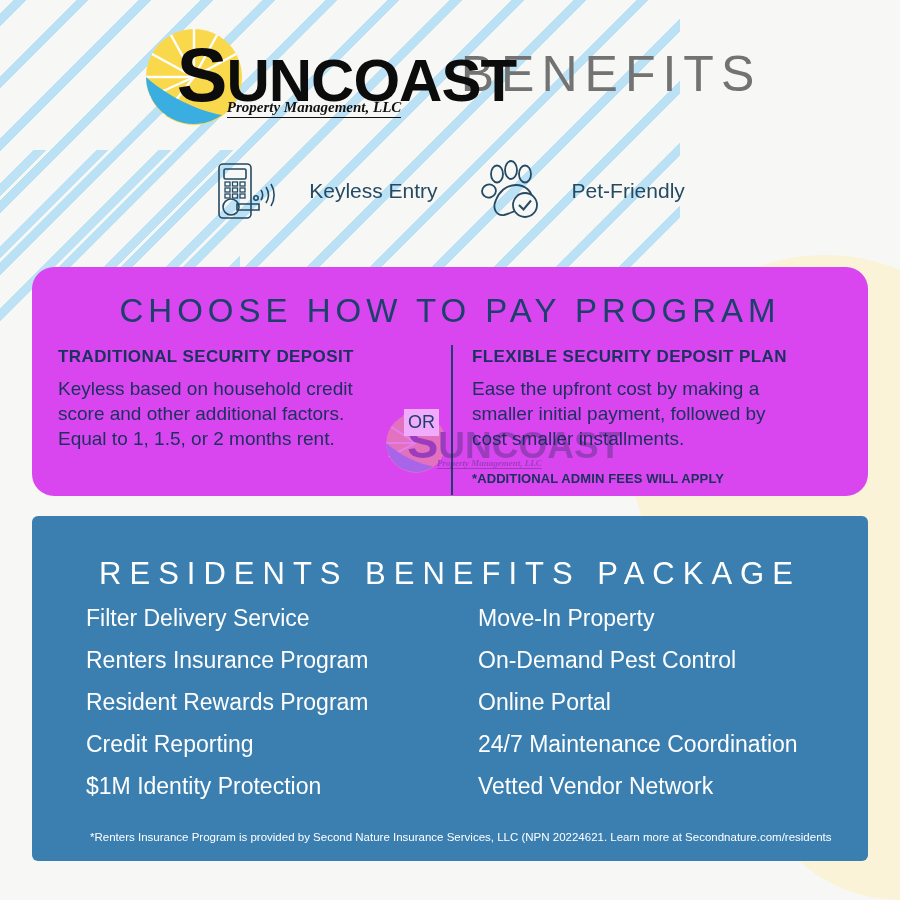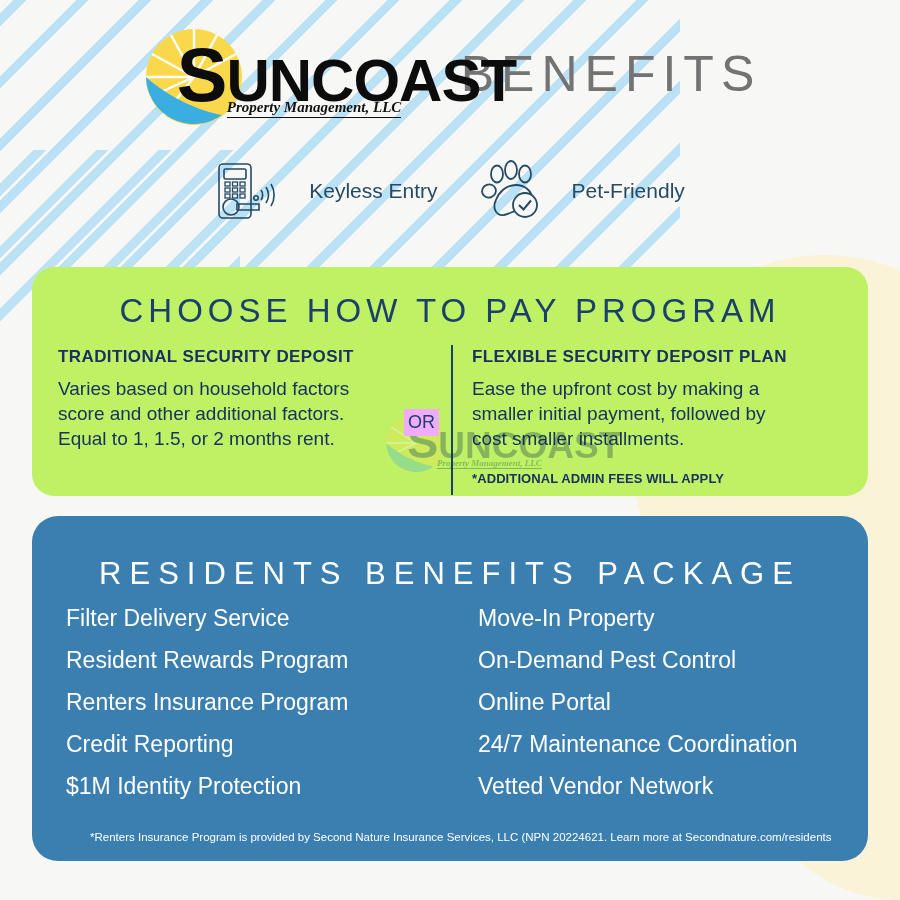--- a/index.html
+++ b/index.html
@@ -90,21 +90,21 @@
   }
   .feature{display:flex;align-items:center;gap:22px;}
   .feature-label{
     font-size:21px;color:#254a63;
     font-family:"Liberation Sans", sans-serif;
   }
 
   
   .card-pay{
     position:absolute;left:32px;top:267px;width:836px;height:229px;
-    background:#bef264;border-radius:22px;overflow:hidden;
+    background:#d946ef;border-radius:22px;overflow:hidden;
   }
   .card-pay-title{
     position:absolute;left:0;top:25px;width:836px;text-align:center;
     font-size:33px;color:#1c3f6b;letter-spacing:5px;font-weight:400;
   }
   .pay-cols{
     position:absolute;left:0;top:80px;width:836px;height:150px;
   }
   .pay-col{position:absolute;top:0;}
   .pay-col.left{left:26px;width:360px;}
@@ -141,32 +141,32 @@
   .wm-word .big{font-size:47px;}
   .wm-sub{
     position:absolute;left:52px;top:46px;font-size:9px;
     font-family:"Liberation Serif", serif;font-style:italic;font-weight:700;
     color:#10264d;border-bottom:1px solid #10264d;
   }
 
   
   .card-rbp{
     position:absolute;left:32px;top:516px;width:836px;height:345px;
-    background:#3a7fb0;border-radius:26px;overflow:hidden;
+    background:#3a7fb0;border-radius:6px;overflow:hidden;
   }
   .rbp-title{
     position:absolute;left:0;top:40px;width:836px;text-align:center;
     font-size:31px;color:#ffffff;letter-spacing:8px;font-weight:400;
   }
   .rbp-cols{
     position:absolute;left:0;top:91px;width:836px;
     display:flex;
   }
   .rbp-col{flex:0 0 auto;}
-  .rbp-col.left{width:390px;padding-left:34px;box-sizing:border-box;}
+  .rbp-col.left{width:390px;padding-left:54px;box-sizing:border-box;}
   .rbp-col.right{width:446px;padding-left:56px;box-sizing:border-box;}
   .rbp-item{
     font-size:23px;color:#ffffff;line-height:1;margin-bottom:19px;
     font-weight:400;
   }
   .rbp-foot{
     position:absolute;left:58px;top:315px;width:760px;
     font-size:11.5px;color:#ffffff;
   }
 </style>
@@ -250,21 +250,21 @@
   </div>
 
   <div class="card-pay">
     <div class="card-pay-title">CHOOSE HOW TO PAY PROGRAM</div>
 
     <div class="pay-cols">
 
       <div class="pay-col left">
         <div class="pay-head">TRADITIONAL SECURITY DEPOSIT</div>
         <div class="pay-body">
-          <div>Varies based on household factors</div>
+          <div>Keyless based on household credit</div>
           <div>score and other additional factors.</div>
           <div>Equal to 1, 1.5, or 2 months rent.</div>
         </div>
       </div>
 
       <div class="pay-col right">
         <div class="pay-head">FLEXIBLE SECURITY DEPOSIT PLAN</div>
         <div class="pay-body">
           <div>Ease the upfront cost by making a</div>
           <div>smaller initial payment, followed by</div>
@@ -294,22 +294,22 @@
   </div>
 
   <div class="or-label">OR</div>
 
   <div class="card-rbp">
     <div class="rbp-title">RESIDENTS BENEFITS PACKAGE</div>
 
     <div class="rbp-cols">
       <div class="rbp-col left">
         <div class="rbp-item">Filter Delivery Service</div>
+        <div class="rbp-item">Renters Insurance Program</div>
         <div class="rbp-item">Resident Rewards Program</div>
-        <div class="rbp-item">Renters Insurance Program</div>
         <div class="rbp-item">Credit Reporting</div>
         <div class="rbp-item">$1M Identity Protection</div>
       </div>
       <div class="rbp-col right">
         <div class="rbp-item">Move-In Property</div>
         <div class="rbp-item">On-Demand Pest Control</div>
         <div class="rbp-item">Online Portal</div>
         <div class="rbp-item">24/7 Maintenance Coordination</div>
         <div class="rbp-item">Vetted Vendor Network</div>
       </div>

